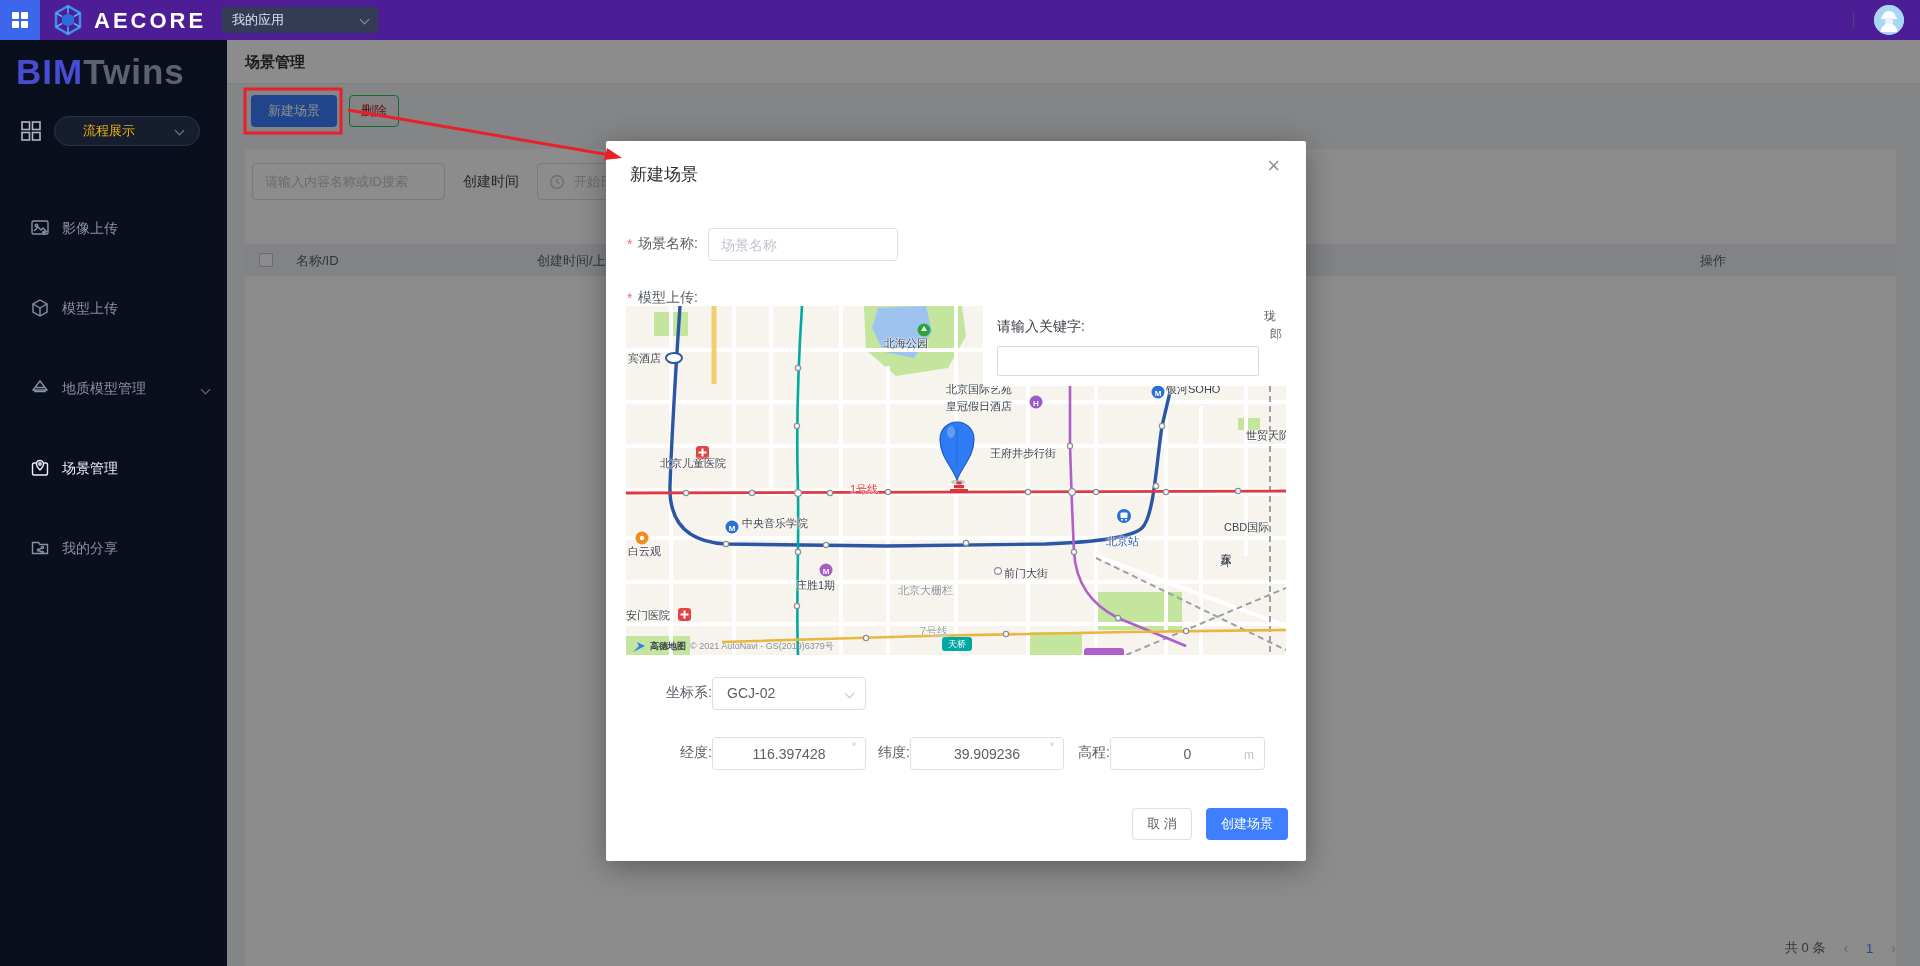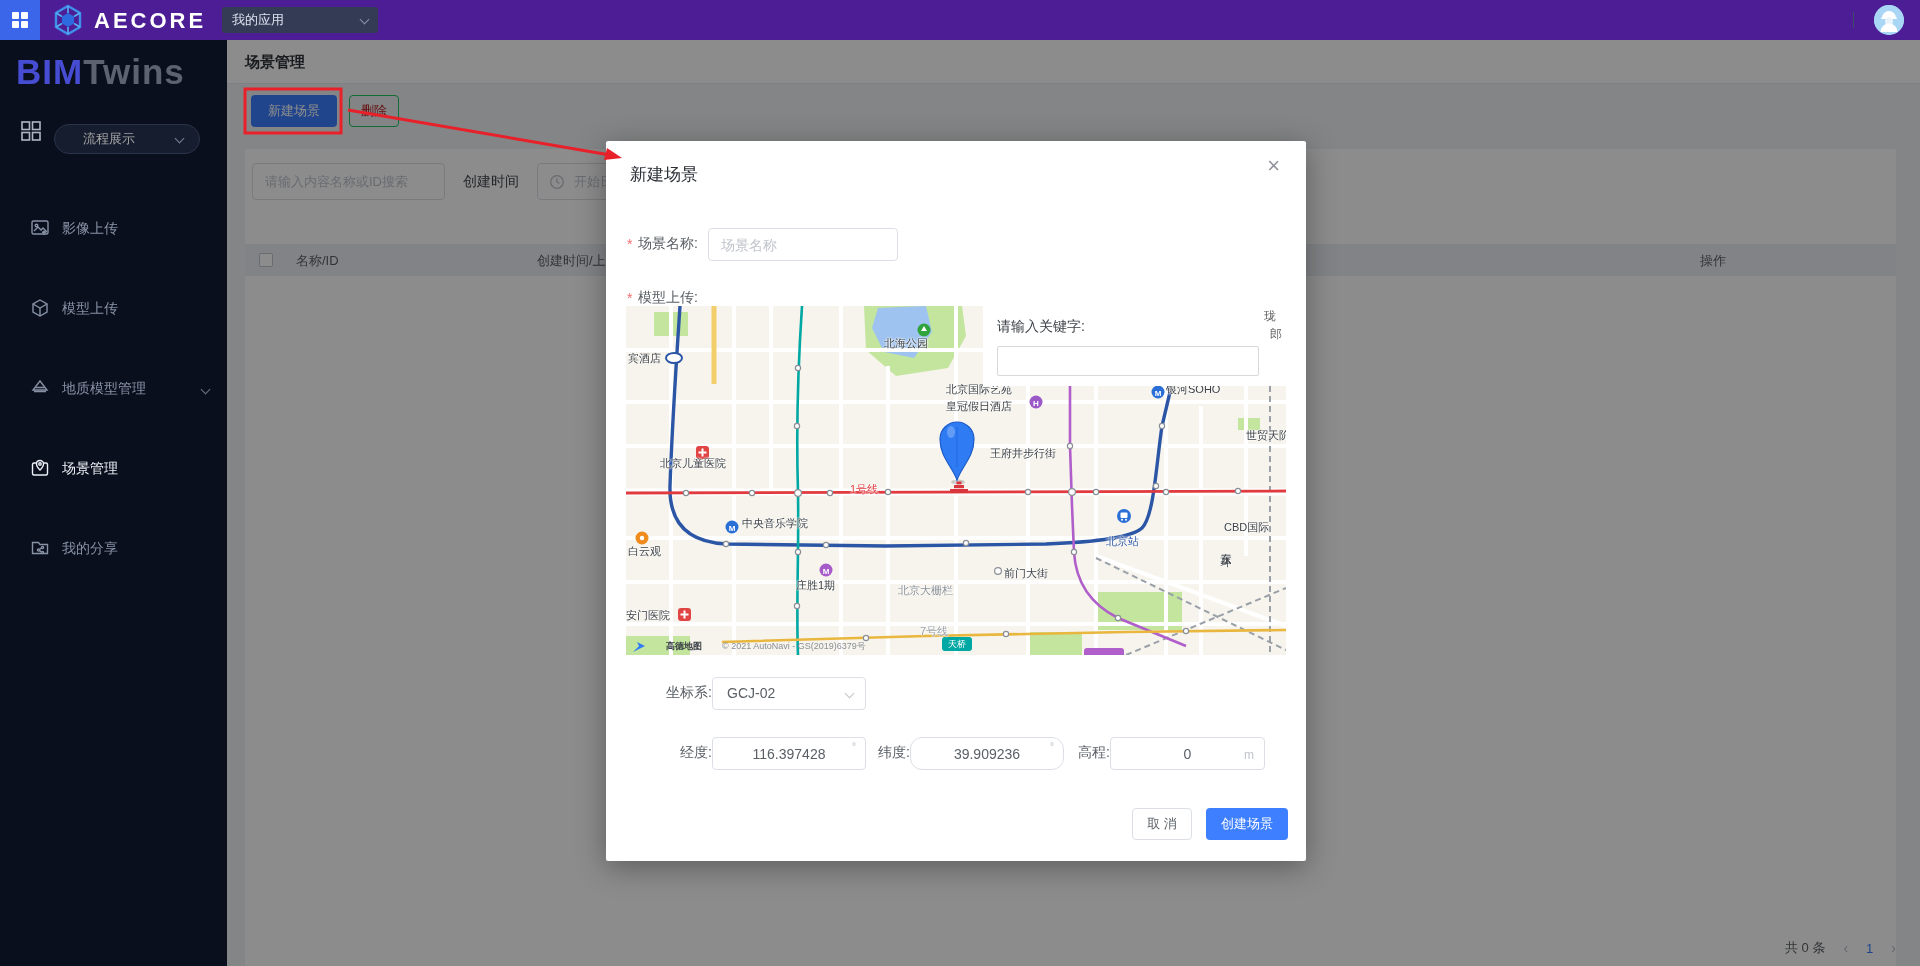--- a/index.html
+++ b/index.html
@@ -20,21 +20,21 @@
   .top-nav-item.active::after { content:""; position:absolute; left:-2px; right:-2px; bottom:0; height:3px; background:#ffffff; }
   .top-divider { position:absolute; right:66px; top:12px; width:1px; height:16px; background:#434b66; }
   .avatar { position:absolute; right:16px; top:5px; width:30px; height:30px; border-radius:50%; background:#a9d6f5; overflow:hidden; cursor:pointer; }
 
   
   .sidebar { position:absolute; left:0; top:40px; width:227px; height:926px; background:#0a0f1d; z-index:15; }
   .logo { position:absolute; left:16px; top:12px; font-size:35px; font-weight:800; letter-spacing:1px; }
   .logo .p1 { color:#474dd2; }
   .logo .p2 { color:#5c6270; font-weight:700; }
   .side-grid-icon { position:absolute; left:20px; top:80px; width:22px; height:22px; color:#aeb6c6; }
-  .mode-select { position:absolute; left:54px; top:84px; width:146px; height:30px; border:1px solid #2a3349; background:#161d2e; border-radius:15px; color:#a3a3a3; font-size:13px; line-height:28px; padding-left:28px; cursor:pointer; }
+  .mode-select { position:absolute; left:54px; top:76px; width:146px; height:30px; border:1px solid #2a3349; background:#161d2e; border-radius:15px; color:#eab308; font-size:13px; line-height:28px; padding-left:28px; cursor:pointer; }
   .mode-select .chev { position:absolute; right:16px; top:10px; border-color:#76809a; }
   .side-menu { position:absolute; left:0; top:150px; width:227px; }
   .side-item { position:relative; height:80px; color:#8792a5; font-size:14px; cursor:pointer; }
   .side-item .s-icon { position:absolute; left:30px; top:28px; width:20px; height:20px; }
   .side-item .s-label { position:absolute; left:62px; top:30px; }
   .side-item .chev { position:absolute; right:18px; top:36px; border-color:#6b7484; }
   .side-item.active { color:#eceff5; }
 
   
   .content { position:absolute; left:227px; top:40px; width:1693px; height:926px; background:#f0f2f5; z-index:1; }
@@ -80,36 +80,36 @@
   .map { position:absolute; left:20px; top:165px; width:660px; height:349px; background:#f7f4ed; overflow:hidden; cursor:crosshair; }
   .map svg.base { position:absolute; left:0; top:0; }
   .poi-layer { position:absolute; left:0; top:0; width:660px; height:349px; pointer-events:none; z-index:4; }
   .poi { position:absolute; font-size:11px; color:#3c4146; white-space:nowrap; text-shadow:0 0 2px #fff,0 0 2px #fff,0 0 2px #fff; }
   .poi.vert { writing-mode:vertical-rl; letter-spacing:2px; }
   .pin-layer { position:absolute; left:0; top:0; z-index:5; pointer-events:none; }
   .kw-panel { position:absolute; left:357px; top:0; width:303px; height:80px; background:#ffffff; z-index:6; }
   .kw-label { position:absolute; left:14px; top:12px; font-size:14px; color:#3a3f45; }
   .kw-input { position:absolute; left:14px; top:40px; width:262px; height:30px; border:1px solid #d9d9d9; border-radius:2px; padding:0 8px; font-size:13px; }
   .kw-frag { position:absolute; font-size:12px; color:#666; }
-  .map-attrib { position:absolute; left:6px; bottom:2px; z-index:7; display:flex; align-items:center; gap:20px; }
+  .map-attrib { position:absolute; left:6px; bottom:2px; z-index:7; display:flex; align-items:center; gap:4px; }
   .map-attrib .logo-txt { font-size:9px; font-weight:700; color:#3a3f45; }
   .map-attrib .cop { font-size:9px; color:#8a8f96; }
   .st-label { position:absolute; z-index:3; color:#fff; font-size:9px; line-height:14px; text-align:center; border-radius:3px; }
 
   
   .coord-label { position:absolute; font-size:14px; color:#5a6066; text-align:right; }
   .cs-label { right:594px; top:543px; width:80px; }
   .cs-select { position:absolute; left:106px; top:536px; width:154px; height:33px; line-height:31px; padding-left:14px; cursor:pointer; }
   .cs-select .chev { position:absolute; right:12px; top:12px; border-color:#c0c4cc; }
   .lng-label { right:594px; top:603px; width:60px; }
   .lat-label { right:396px; top:603px; width:60px; }
   .alt-label { right:196px; top:603px; width:60px; }
   .coord-input { position:absolute; top:596px; height:33px; text-align:center; }
   .lng-input { left:106px; width:154px; }
-  .lat-input { left:304px; width:154px;border-radius:12px; }
+  .lat-input { left:304px; width:154px; }
   .alt-input { left:504px; width:155px; }
   .unit { position:absolute; font-size:10px; color:#b5bac0; }
   .u-lng { left:246px; top:600px; }
   .u-lat { left:444px; top:600px; }
   .u-alt { left:638px; top:607px; font-size:12px; color:#c0c4cc; }
   .modal-footer-btn { position:absolute; top:667px; height:32px; border-radius:4px; font-size:13px; text-align:center; line-height:32px; cursor:pointer; }
   .btn-cancel { left:526px; width:60px; background:#fff; border:1px solid #dcdfe6; color:#5a6066; line-height:30px; }
   .btn-create { left:600px; width:82px; background:#3d7fff; color:#fff; }
 
   

